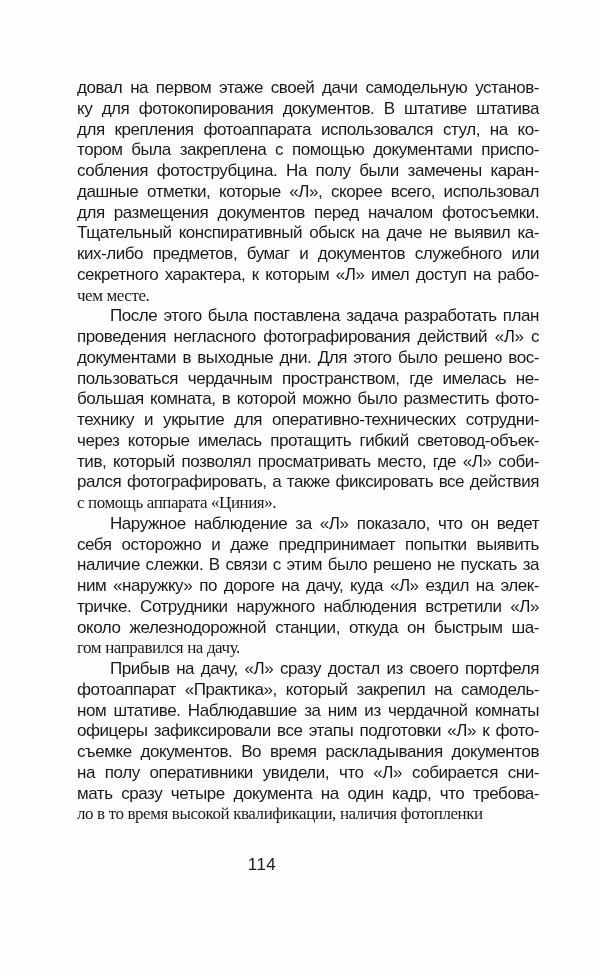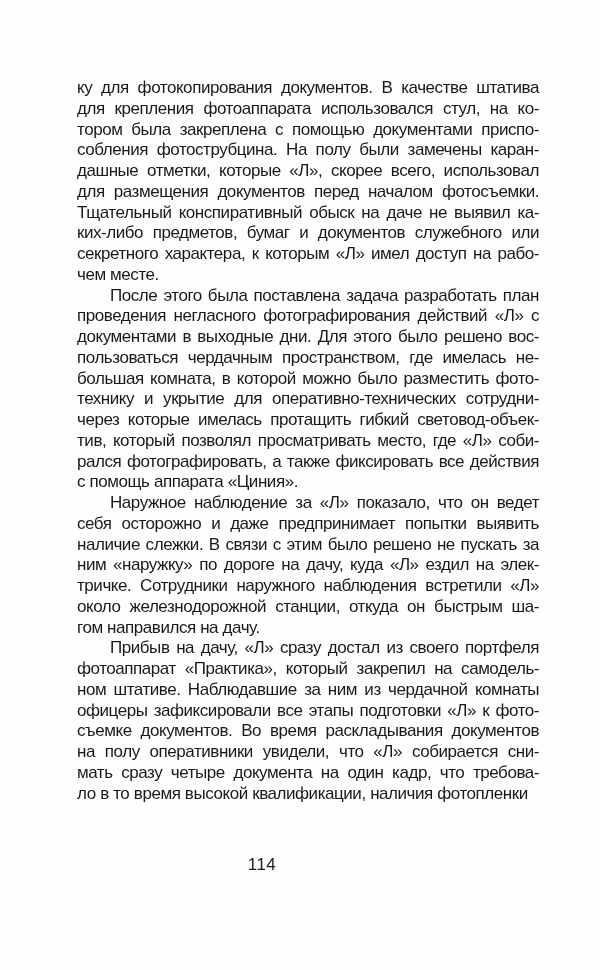--- a/index.html
+++ b/index.html
@@ -26,41 +26,43 @@
     font-size: 17px;
     line-height: 20.75px;
     letter-spacing: -0.45px;
     word-spacing: 0.2px;
     text-align: justify;
     text-align-last: justify;
     white-space: normal;
   }
   .line.last {
     text-align-last: left;
+    font-family: Liberation Serif, serif;
   }
   .line.indent {
     text-indent: 33px;
   }
   .folio {
     position: absolute;
     top: 855px;
     left: 0;
     width: 524px;
     text-align: center;
     font-size: 17px;
     letter-spacing: 0.5px;
     color: #1c1c1c;
   }
 </style>
 </head>
 <body>
 
 <div class="page">
   <main class="text-block">
-      <div class="line">ку для фотокопирования документов. В качестве штатива</div>
+      <div class="line">довал на первом этаже своей дачи самодельную установ-</div>
+      <div class="line">ку для фотокопирования документов. В штативе штатива</div>
       <div class="line">для крепления фотоаппарата использовался стул, на ко-</div>
       <div class="line">тором была закреплена с помощью документами приспо-</div>
       <div class="line">собления фотострубцина. На полу были замечены каран-</div>
       <div class="line">дашные отметки, которые «Л», скорее всего, использовал</div>
       <div class="line">для размещения документов перед началом фотосъемки.</div>
       <div class="line">Тщательный конспиративный обыск на даче не выявил ка-</div>
       <div class="line">ких-либо предметов, бумаг и документов служебного или</div>
       <div class="line">секретного характера, к которым «Л» имел доступ на рабо-</div>
       <div class="line last">чем месте.</div>
       <div class="line indent">После этого была поставлена задача разработать план</div>

